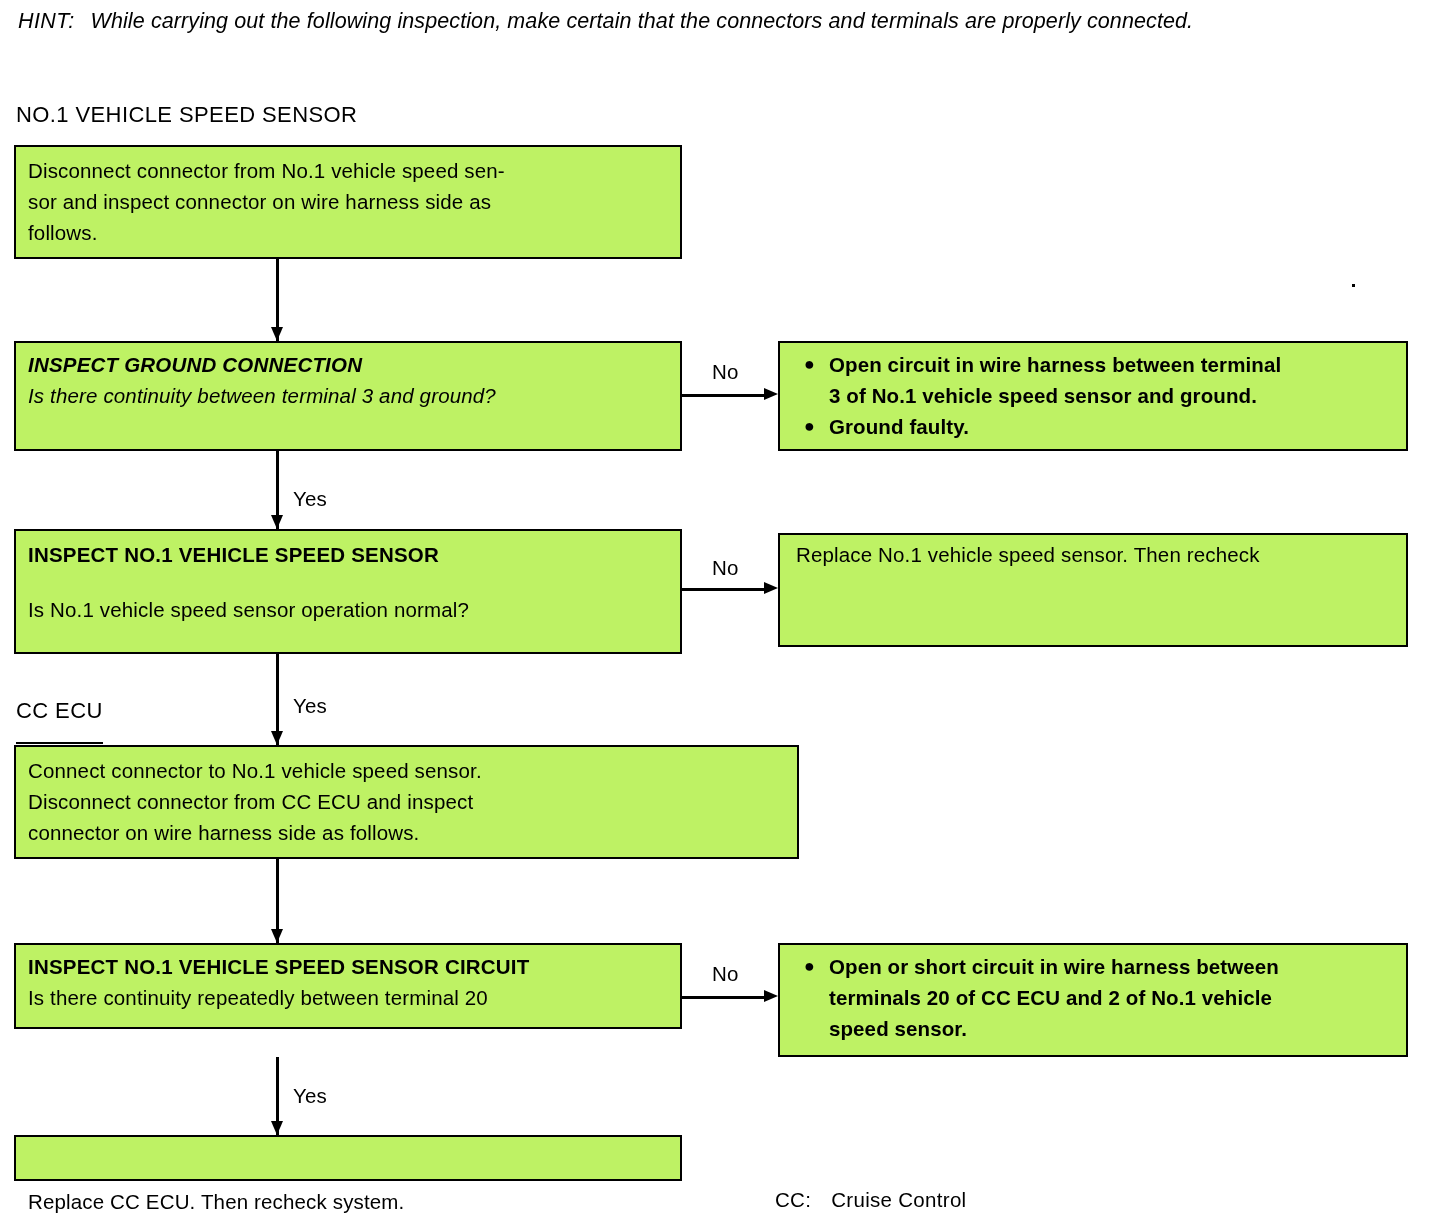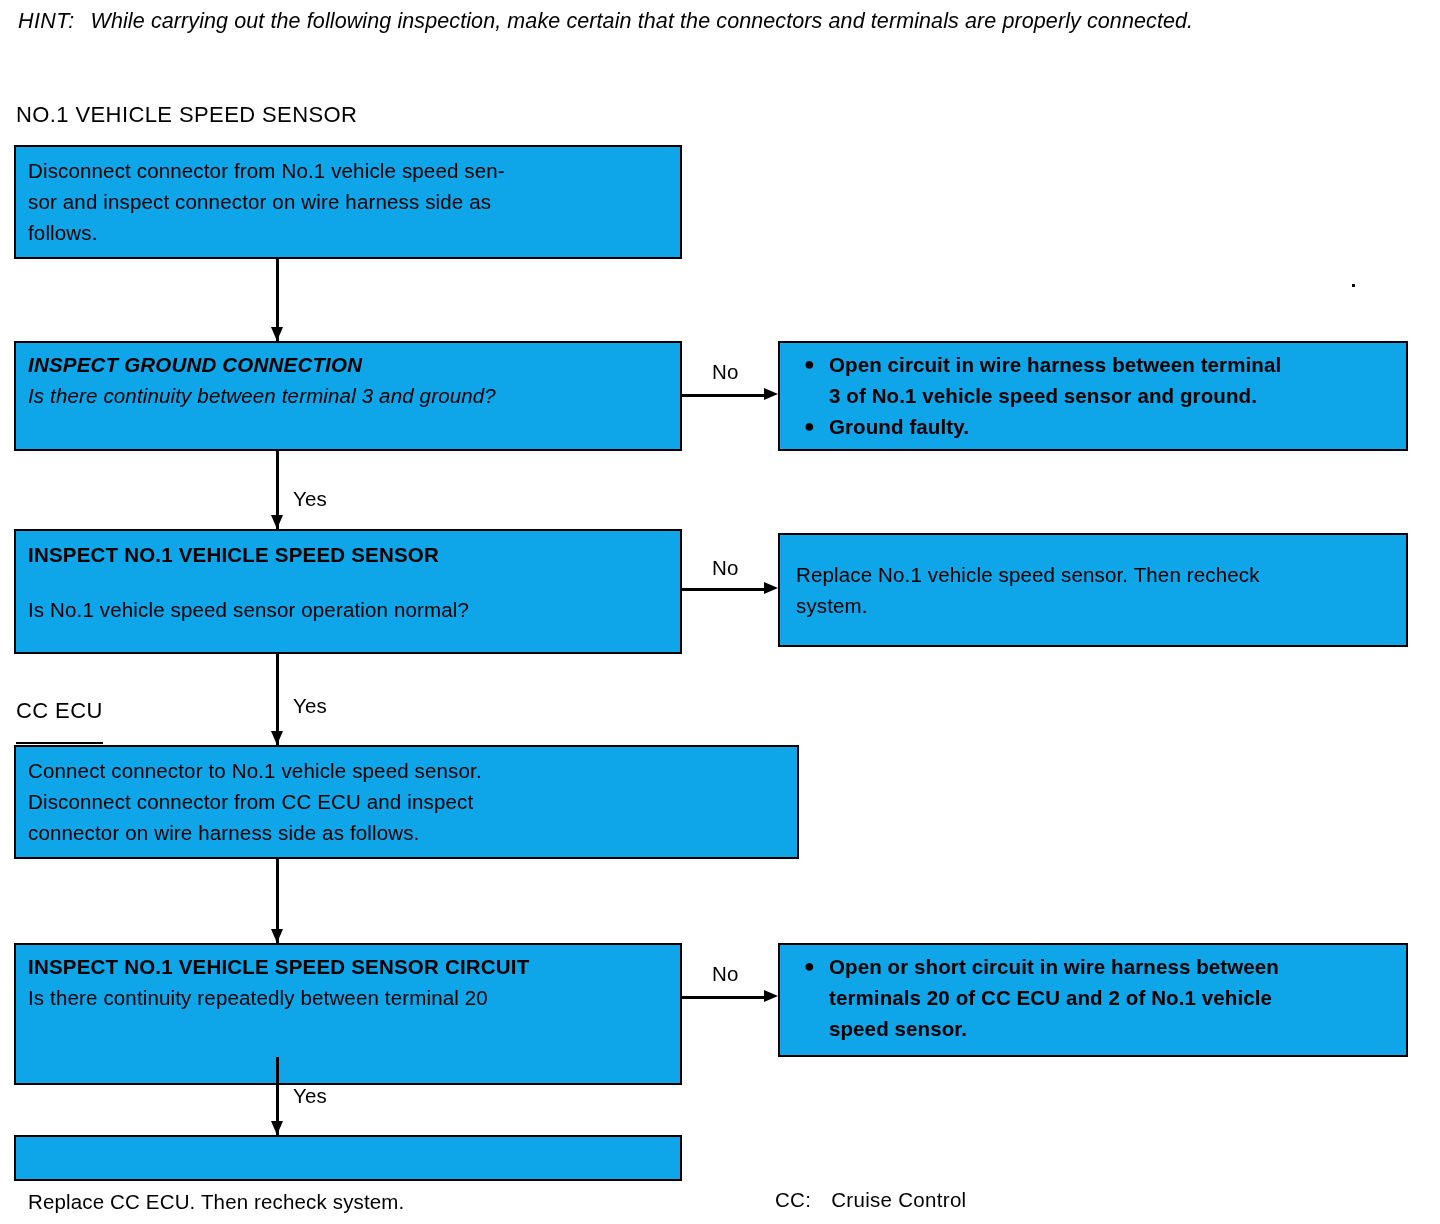--- a/index.html
+++ b/index.html
@@ -57,21 +57,21 @@
     letter-spacing: 0.3px;
     white-space: nowrap;
   }
   .footnote .fgap { display: inline-block; width: 20px; }
 
   
   .box {
     position: absolute;
     border: 2.5px solid #000;
     box-sizing: border-box;
-    background: #0ea5e9;
+    background: #bef264;
   }
   .box .inner {
     position: absolute;
     left: 12px;
     top: 8px;
     right: 8px;
   }
   .line {
     font-size: 20.5px;
     line-height: 31px;
@@ -100,31 +100,31 @@
     line-height: 31px;
   }
 
   
   #box-disconnect   { left: 14px;  top: 145px;  width: 668px;  height: 114px; }
   #box-ground       { left: 14px;  top: 341px;  width: 668px;  height: 110px; font-style: italic; }
   #box-ground-res   { left: 778px; top: 341px;  width: 630px;  height: 110px; }
   #box-sensor       { left: 14px;  top: 529px;  width: 668px;  height: 125px; }
   #box-sensor-res   { left: 778px; top: 533px;  width: 630px;  height: 114px; }
   #box-connect      { left: 14px;  top: 745px;  width: 785px;  height: 114px; }
-  #box-circuit      { left: 14px;  top: 943px;  width: 668px;  height: 142px; }
+  #box-circuit      { left: 14px;  top: 943px;  width: 668px;  height: 86px; }
   #box-circuit-res  { left: 778px; top: 943px;  width: 630px;  height: 114px; }
   #box-replace-ecu  { left: 14px;  top: 1135px; width: 668px;  height: 46px; }
 
   #box-ground .inner      { top: 6px; }
   #box-circuit .inner     { top: 6px; }
   #box-sensor .inner      { top: 8px; }
   #box-replace-ecu .inner { top: 5px; margin-top: 44px; }
   #box-ground-res .inner  { left: 18px; top: 6px; }
   #box-circuit-res .inner { left: 18px; top: 6px; }
-  #box-sensor-res .inner  { left: 16px; top: 24px; }
+  #box-sensor-res .inner  { left: 16px; top: 4px; }
 
   
   .vline {
     position: absolute;
     width: 2.5px;
     background: #000;
   }
   .hline {
     position: absolute;
     height: 2.5px;
@@ -249,21 +249,20 @@
     </div>
   </div>
 
   <div class="hline" id="h2"></div>
   <div class="arrow-right" id="ar2"></div>
   <div class="edge-label" id="no2">No</div>
 
   <div class="box" id="box-sensor-res">
     <div class="inner">
       <div class="line">Replace No.1 vehicle speed sensor. Then recheck</div>
-      <div class="line">system.</div>
     </div>
   </div>
 
   <div class="vline" id="v3"></div>
   <div class="arrow-down" id="a3"></div>
   <div class="edge-label" id="yes2">Yes</div>
 
   <div class="box" id="box-connect">
     <div class="inner">
       <div class="line">Connect connector to No.1 vehicle speed sensor.</div>

